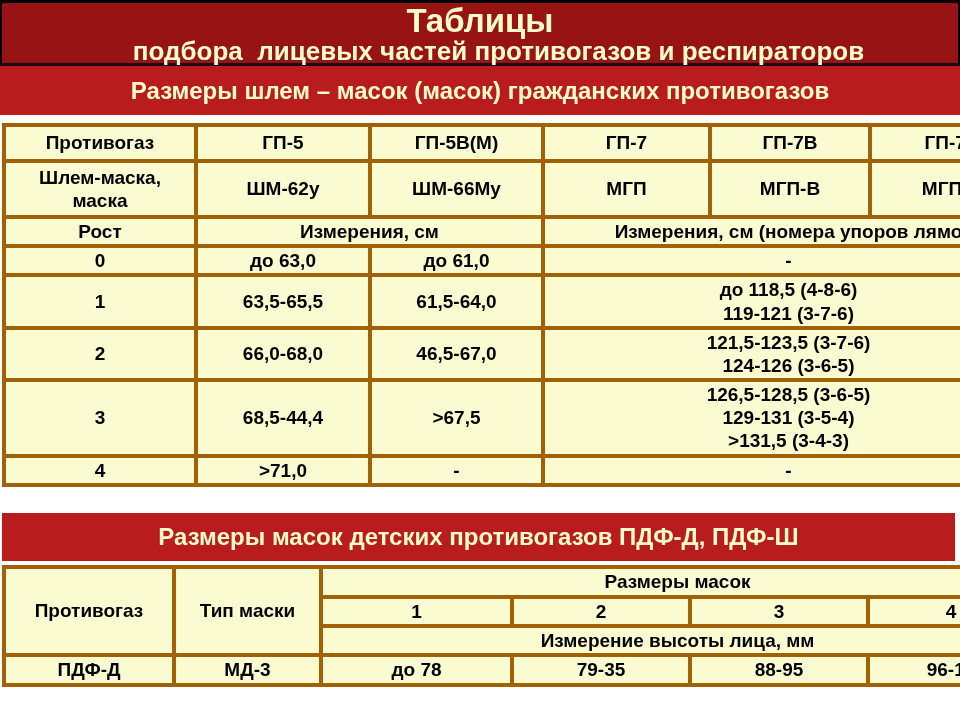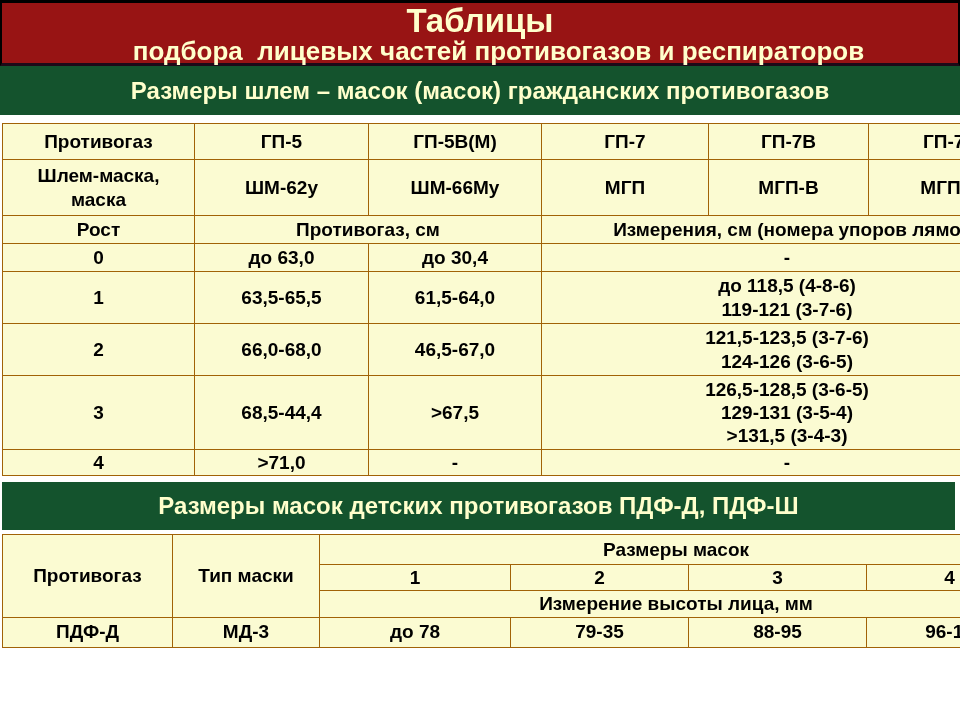--- a/index.html
+++ b/index.html
@@ -11,34 +11,34 @@
   
   .banner-red {
     width:960px; height:66px; background:#981414; color:#FFFFCC;
     border-top:3px solid #000000; border-left:2px solid #000000; border-right:2px solid #000000;
     border-bottom:3px solid #1d0a18; text-align:center;
   }
   .slide-title { font-size:33px; font-weight:bold; line-height:35px; }
   .slide-subtitle { font-size:26px; font-weight:bold; line-height:27px; white-space:pre;margin-left:37px; }
   
   .banner-blue {
-    background:#14532d; color:#FFFFCC; font-weight:bold; font-size:24px;
+    background:#b91c1c; color:#FFFFCC; font-weight:bold; font-size:24px;
     text-align:center; display:flex; align-items:center; justify-content:center;
   }
   .banner-blue.first { width:960px; height:49px; }
-  .banner-blue.second { width:953px; height:48px; margin-left:2px; margin-top:6px; }
+  .banner-blue.second { width:953px; height:48px; margin-left:2px; margin-top:26px; }
   .gap1 { height:8px; }
   .gap2 { height:4px; }
   
   table.sz {
     border-collapse:collapse; table-layout:fixed; width:1030px;
     background:#FBFBD2; margin-left:2px;
   }
   table.sz td {
-    border:1px solid #a16207; text-align:center; vertical-align:middle;
+    border:4px solid #a16207; text-align:center; vertical-align:middle;
     font-weight:bold; font-size:19px; color:#000000; line-height:1.22;
     overflow:hidden; padding:1px 2px;
   }
   td.pre { white-space:pre-line; }
   tr.ital td { }
 </style>
 </head>
 <body>
 
 <div class="slide">
@@ -76,27 +76,27 @@
         <td class="pre">Шлем-маска,
 маска</td>
         <td>ШМ-62у</td>
         <td>ШМ-66Му</td>
         <td>МГП</td>
         <td>МГП-В</td>
         <td>МГП-В</td>
       </tr>
       <tr class="ital" style="height:28px">
         <td>Рост</td>
-        <td colspan="2">Противогаз, см</td>
+        <td colspan="2">Измерения, см</td>
         <td colspan="3">Измерения, см (номера упоров лямо</td>
       </tr>
       <tr style="height:28px">
         <td>0</td>
         <td>до 63,0</td>
-        <td>до 30,4</td>
+        <td>до 61,0</td>
         <td colspan="3">-</td>
       </tr>
       <tr style="height:52px">
         <td>1</td>
         <td>63,5-65,5</td>
         <td>61,5-64,0</td>
         <td colspan="3" class="pre">до 118,5 (4-8-6)
 119-121 (3-7-6)</td>
       </tr>
       <tr style="height:52px">

